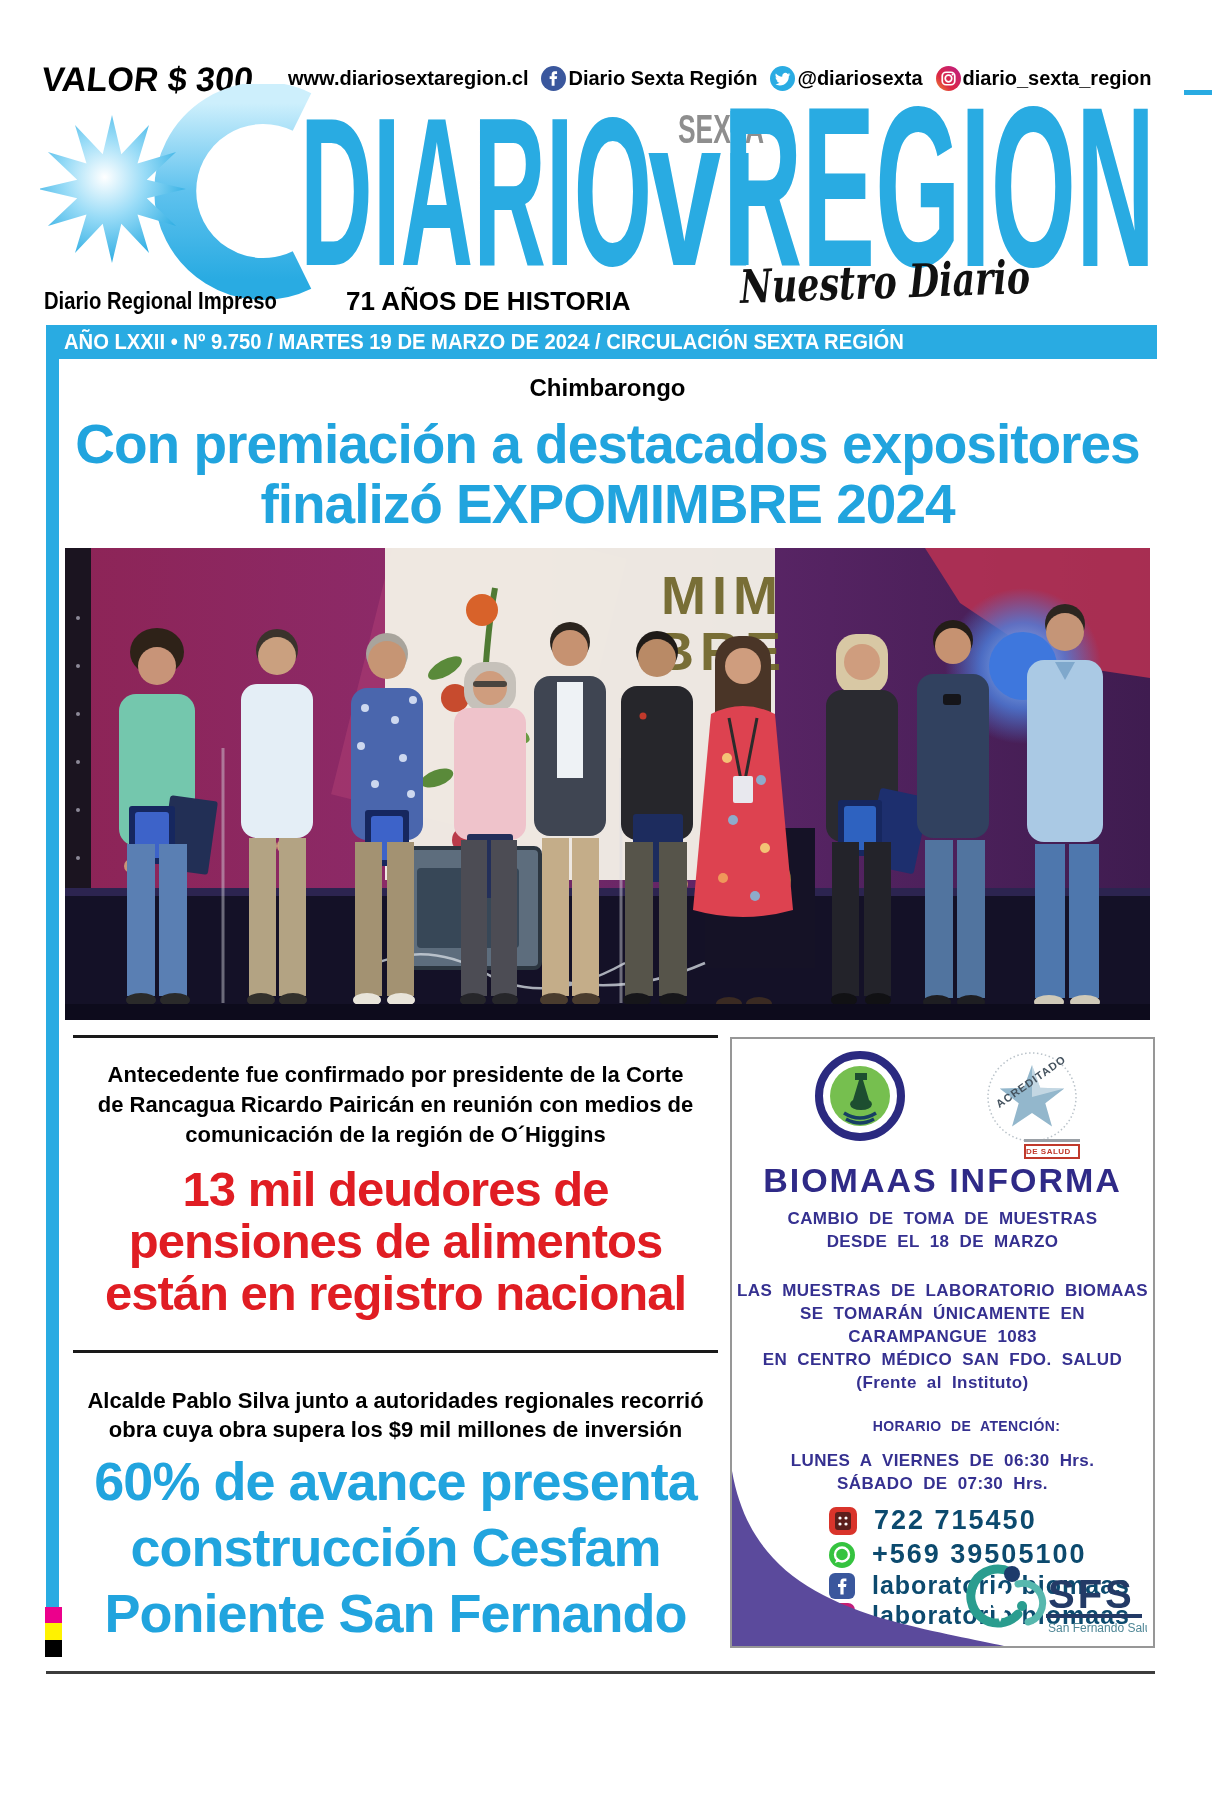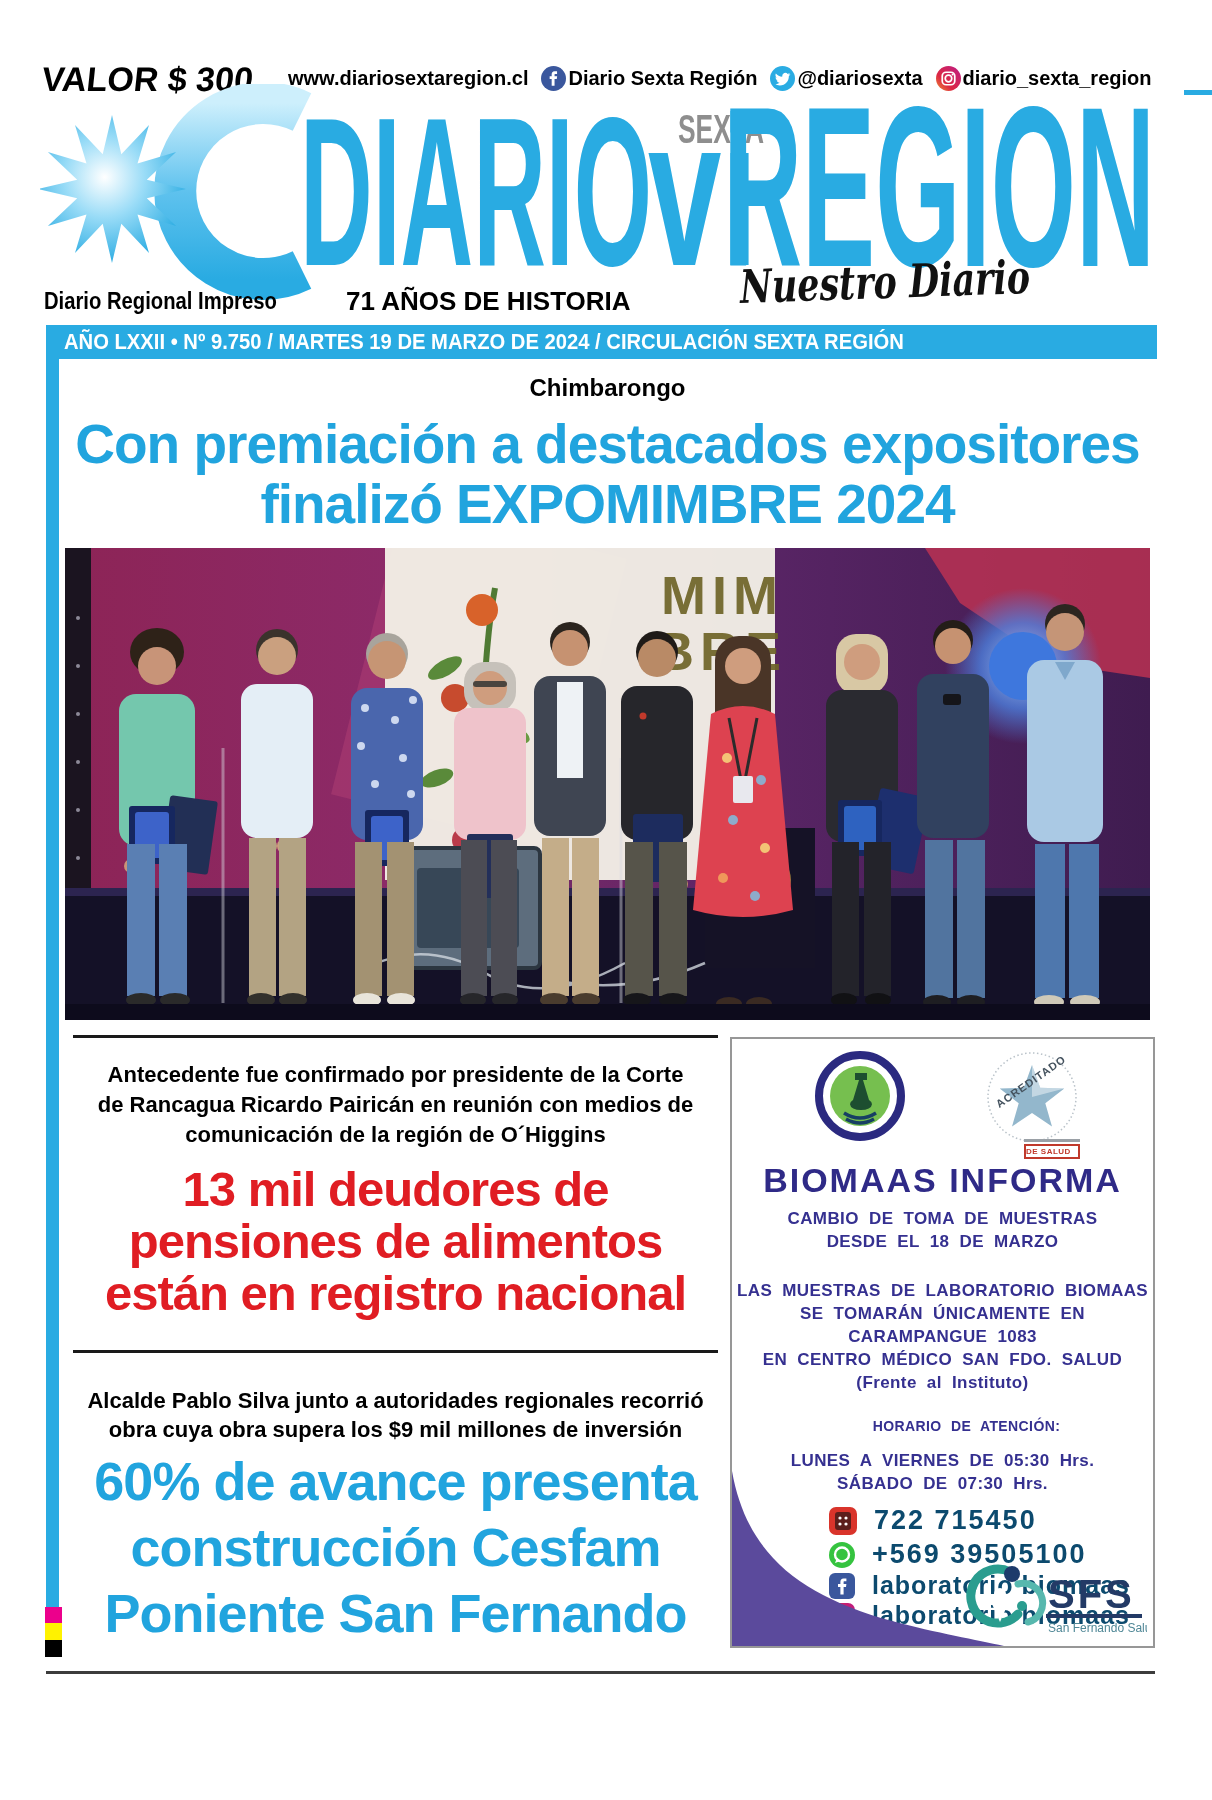--- a/index.html
+++ b/index.html
@@ -381,21 +381,21 @@
   <div class="abs adp" style="top:191px;">DESDE  EL  18  DE  MARZO</div>
 
   <div class="abs adp" style="top:240px;">LAS  MUESTRAS  DE  LABORATORIO  BIOMAAS</div>
   <div class="abs adp" style="top:263px;">SE  TOMARÁN  ÚNICAMENTE  EN</div>
   <div class="abs adp" style="top:286px;">CARAMPANGUE  1083</div>
   <div class="abs adp" style="top:309px;">EN  CENTRO  MÉDICO  SAN  FDO.  SALUD</div>
   <div class="abs adp" style="top:332px;">(Frente  al  Instituto)</div>
 
   <div class="abs adp" style="top:376px;font-size:14px;padding-left:24px;">HORARIO  DE  ATENCIÓN:</div>
 
-  <div class="abs adp" style="top:410px;">LUNES  A  VIERNES  DE  05:30  Hrs.</div>
+  <div class="abs adp" style="top:410px;">LUNES  A  VIERNES  DE  06:30  Hrs.</div>
   <div class="abs adp" style="top:433px;">SÁBADO  DE  07:30  Hrs.</div>
 
   <div class="abs contact-row" style="top:466px;">
     <svg width="30" height="30" viewBox="0 0 30 30">
       <rect x="1" y="1" width="28" height="28" rx="7" fill="#d9342b"></rect>
       <rect x="7" y="6" width="16" height="18" rx="3" fill="#5c1f1c"></rect>
       <circle cx="12" cy="12" r="1.6" fill="#fff"></circle>
         <circle cx="18" cy="12" r="1.6" fill="#fff"></circle>
       <circle cx="12" cy="18" r="1.6" fill="#fff"></circle>
         <circle cx="18" cy="18" r="1.6" fill="#fff"></circle>

